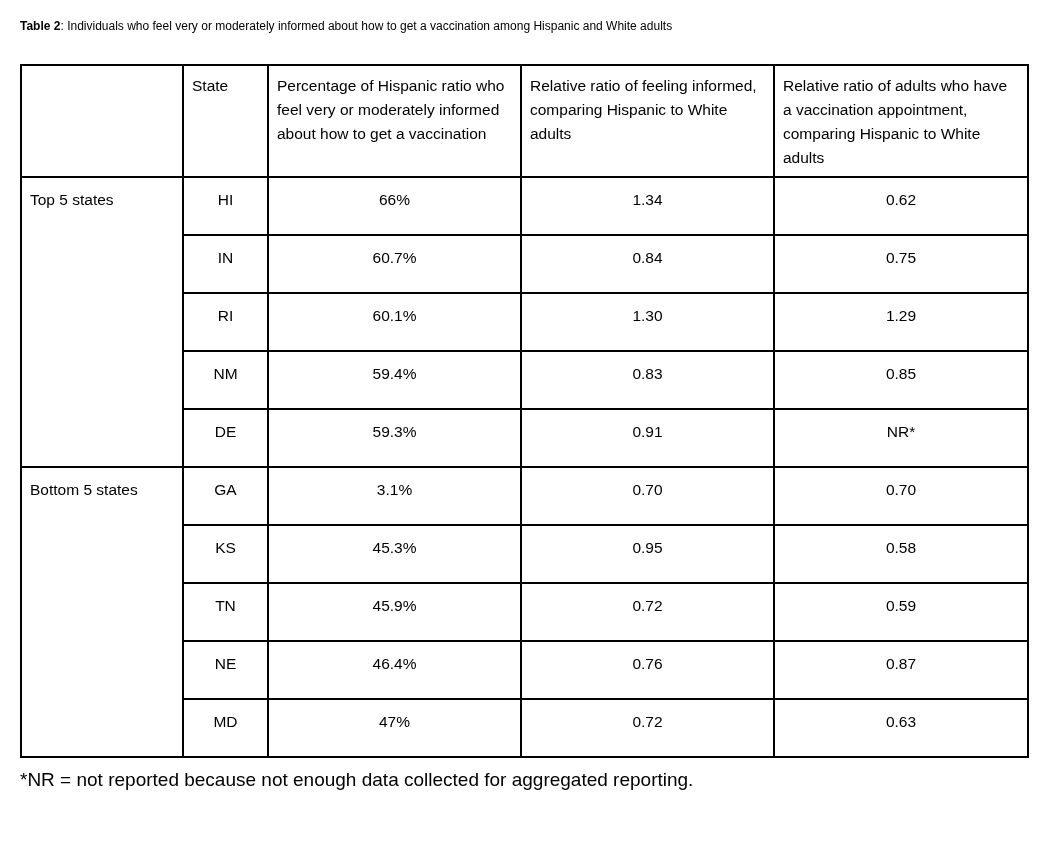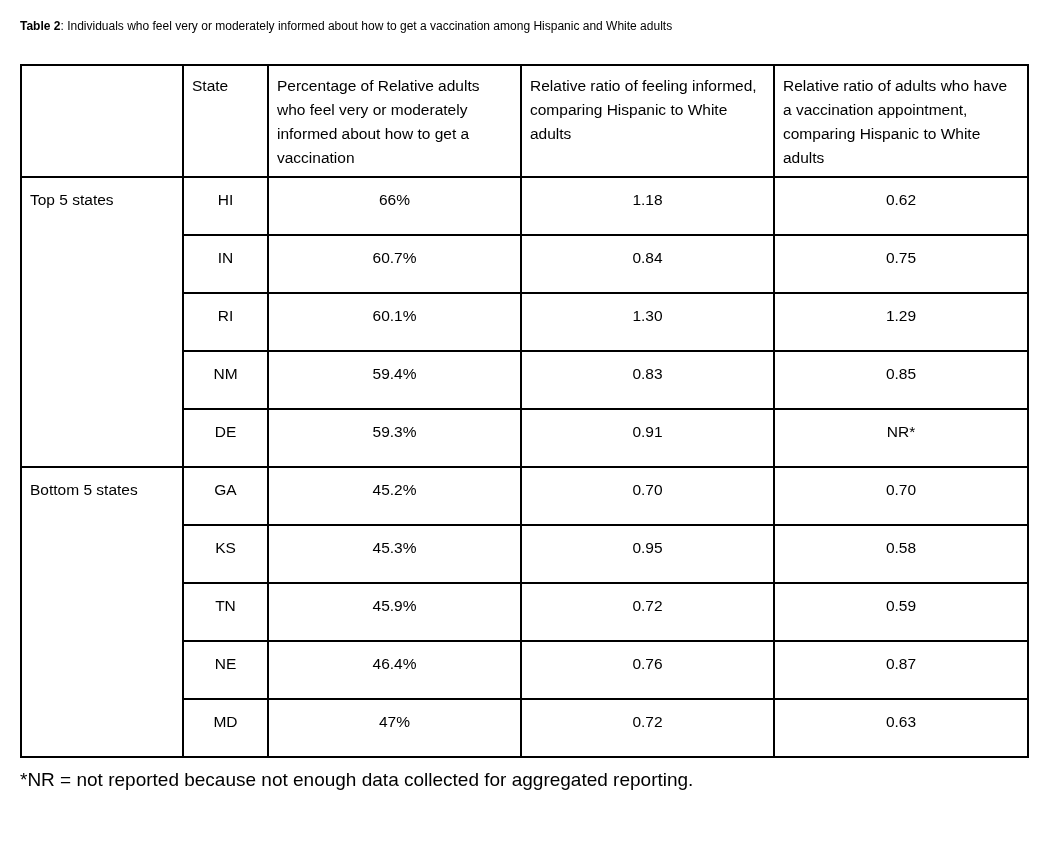--- a/index.html
+++ b/index.html
@@ -81,30 +81,30 @@
       <col style="width:162px">
       <col style="width:85px">
       <col style="width:253px">
       <col style="width:253px">
       <col style="width:254px">
     </colgroup>
     <tbody>
       <tr class="header-row">
         <th></th>
         <th>State</th>
-        <th>Percentage of Relative adults who feel very or moderately informed about how to get a vaccination</th>
+        <th>Percentage of Hispanic ratio who feel very or moderately informed about how to get a vaccination</th>
         <th>Relative ratio of feeling informed, comparing Hispanic to White adults</th>
         <th>Relative ratio of adults who have a vaccination appointment, comparing Hispanic to White adults</th>
       </tr>
 
       <tr class="data-row">
         <td class="group-cell" rowspan="5">Top 5 states</td>
         <td class="value-cell">HI</td>
         <td class="value-cell">66%</td>
-        <td class="value-cell">1.18</td>
+        <td class="value-cell">1.34</td>
         <td class="value-cell">0.62</td>
       </tr>
       <tr class="data-row">
         <td class="value-cell">IN</td>
         <td class="value-cell">60.7%</td>
         <td class="value-cell">0.84</td>
         <td class="value-cell">0.75</td>
       </tr>
       <tr class="data-row">
         <td class="value-cell">RI</td>
@@ -121,21 +121,21 @@
       <tr class="data-row">
         <td class="value-cell">DE</td>
         <td class="value-cell">59.3%</td>
         <td class="value-cell">0.91</td>
         <td class="value-cell">NR*</td>
       </tr>
 
       <tr class="data-row">
         <td class="group-cell" rowspan="5">Bottom 5 states</td>
         <td class="value-cell">GA</td>
-        <td class="value-cell">45.2%</td>
+        <td class="value-cell">3.1%</td>
         <td class="value-cell">0.70</td>
         <td class="value-cell">0.70</td>
       </tr>
       <tr class="data-row">
         <td class="value-cell">KS</td>
         <td class="value-cell">45.3%</td>
         <td class="value-cell">0.95</td>
         <td class="value-cell">0.58</td>
       </tr>
       <tr class="data-row">

